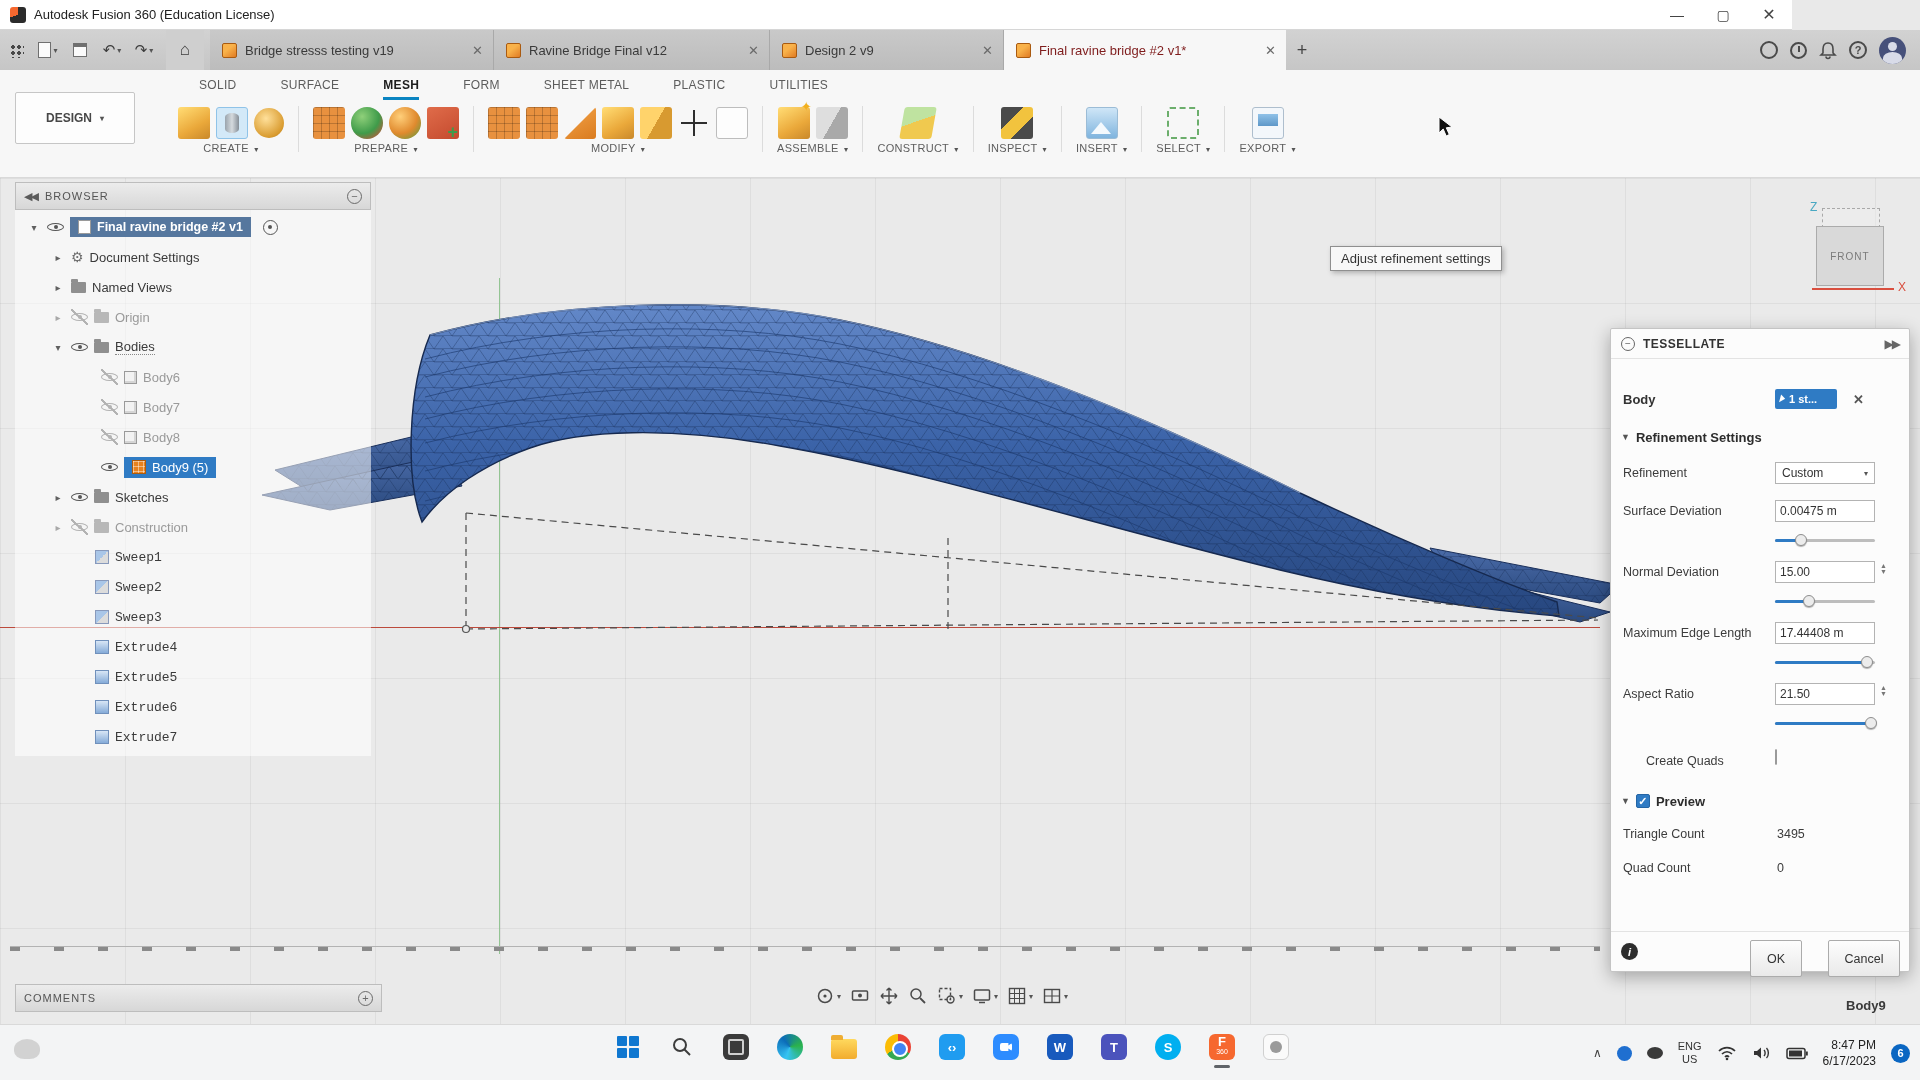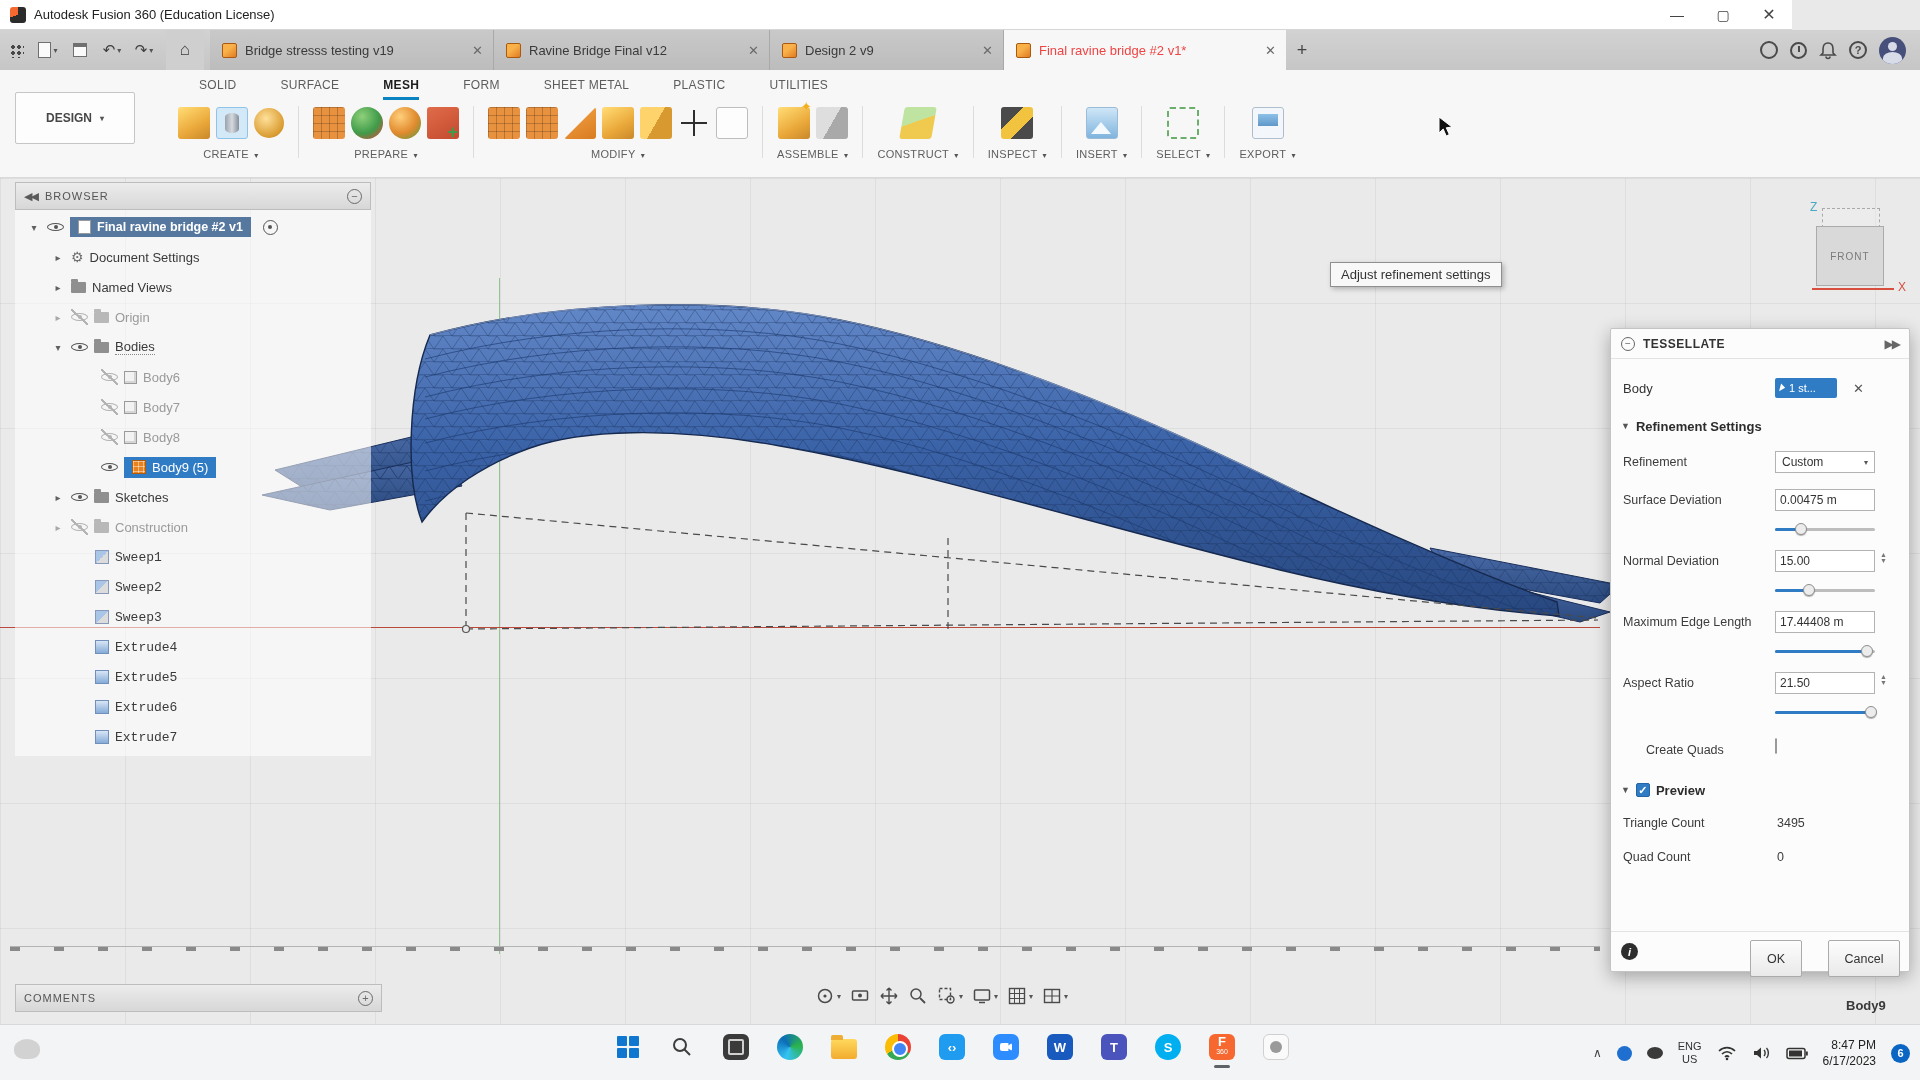--- a/index.html
+++ b/index.html
@@ -19,42 +19,42 @@
   .ab-ico { width:32px; height:40px; display:flex; align-items:center; justify-content:center; color:#3c3c3c; font-size:15px; position:relative; }
   .waffle { width:15px; height:15px; background-image:radial-gradient(#474747 1.6px, transparent 1.7px); background-size:6px 6px; background-position:1px 1px; }
   .page-ic { width:13px; height:16px; background:#fafafa; border:1px solid #6f6f6f; }
   .save-ic { width:14px; height:14px; background:#fafafa; border:1px solid #6f6f6f; border-top:4px solid #6f6f6f; }
   .caret { font-size:8px; color:#555; margin-left:2px; }
   .home-wrap { width:38px; height:40px; background:#cfcfcf; display:flex; align-items:center; justify-content:center; font-size:17px; color:#3c3c3c; margin:0 6px; }
   .doc-tab { height:40px; display:flex; align-items:center; gap:8px; padding:0 10px 0 12px; background:linear-gradient(#c9c9c9,#bcbcbc); border-right:1px solid #a9a9a9; flex:0 0 auto; }
   .doc-tab.active { background:#f7f7f7; border-right:none; }
   .cube-ic { width:15px; height:15px; background:linear-gradient(140deg,#f9b24a 40%,#e07b23 100%); border:1px solid #a95a10; border-radius:2px; }
   .doc-tab .dt-label { font-size:13px; color:#3a3a3a; white-space:nowrap; overflow:hidden; text-overflow:ellipsis; }
-  .doc-tab.active .dt-label { color:#ef4444; }
+  .doc-tab.active .dt-label { color:#7f1d1d; }
   .dt-close { margin-left:auto; color:#6a6a6a; font-size:13px; padding-left:8px; }
   .plus-tab { width:32px; height:40px; display:flex; align-items:center; justify-content:center; font-size:18px; color:#444; }
   .ab-right { margin-left:auto; display:flex; align-items:center; gap:12px; padding-right:14px; }
   .ring-ic { width:18px; height:18px; border:2px solid #4a4a4a; border-radius:50%; }
   .clock-ic { width:17px; height:17px; border:2px solid #4a4a4a; border-radius:50%; position:relative; }
   .clock-ic::after { content:""; position:absolute; left:6px; top:2px; width:2px; height:6px; background:#4a4a4a; }
   .help-ic { width:18px; height:18px; border:2px solid #4a4a4a; border-radius:50%; display:flex; align-items:center; justify-content:center; font-size:11px; font-weight:bold; color:#4a4a4a; }
   .avatar { width:27px; height:27px; border-radius:50%; background:#46507a; position:relative; overflow:hidden; }
   .avatar::before { content:""; position:absolute; left:9px; top:5px; width:9px; height:9px; border-radius:50%; background:#d8dbe8; }
   .avatar::after { content:""; position:absolute; left:4px; top:15px; width:19px; height:12px; border-radius:50% 50% 0 0; background:#d8dbe8; }
 
   
   .ribbon { position:absolute; left:0; top:70px; width:1920px; height:108px; background:#f7f7f7; border-bottom:1px solid #d9d9d9; }
   .design-btn { position:absolute; left:15px; top:22px; width:120px; height:52px; background:#fdfdfd; border:1px solid #c6c6c6; border-radius:2px; display:flex; align-items:center; justify-content:center; gap:6px; font-size:12px; font-weight:bold; color:#474747; }
   .ws-tabs { position:absolute; left:199px; top:8px; display:flex; gap:44px; }
   .ws-tab { font-size:12px; color:#5c5c5c; padding-bottom:5px; letter-spacing:.3px; }
   .ws-tab.active { color:#1d1d1d; font-weight:bold; border-bottom:3px solid #0a84c1; }
   .rgroups { position:absolute; left:170px; top:34px; display:flex; align-items:flex-start; }
   .rgroup { display:flex; flex-direction:column; align-items:center; padding:0 8px; }
   .ricons { display:flex; gap:6px; align-items:center; height:38px; }
-  .rlabel { margin-top:6px; font-size:11px; color:#5e5e5e; letter-spacing:.3px; }
+  .rlabel { font-size:11px; color:#5e5e5e; letter-spacing:.3px; }
   .rlabel .caret { font-size:8px; }
   .rsep { width:1px; align-self:stretch; background:#dcdcdc; margin:2px 6px; }
   .ric { width:32px; height:32px; border-radius:3px; flex:0 0 auto; }
   .ric-gold { background:linear-gradient(150deg,#ffd970 5%,#eaa83a 60%,#c9882a); }
   .ric-sel { background:#d3e9f8; border:1px solid #8fc3e8; display:flex; align-items:center; justify-content:center; }
   .ric-sel::after { content:""; width:14px; height:20px; background:linear-gradient(90deg,#9aa4ad,#d5dade,#868f98); border-radius:7px/4px; }
   .ric-disc { background:radial-gradient(circle at 40% 35%, #ffe09a, #d99b2f 70%, #a9741d); border-radius:50%; width:30px; height:30px; }
   .ric-gridtan { background:#e8913f; background-image:linear-gradient(#0003 1px,transparent 1px),linear-gradient(90deg,#0003 1px,transparent 1px); background-size:8px 8px; }
   .ric-sphere-rg { background:radial-gradient(circle at 35% 30%, #8fd07a, #3f9b4a 55%, #c9523a 90%); border-radius:50%; }
   .ric-sphere-og { background:radial-gradient(circle at 35% 30%, #ffcf7a, #e08a2e 55%, #5f9b3f 95%); border-radius:50%; }
@@ -80,21 +80,21 @@
 
   
   .canvas { position:absolute; left:0; top:178px; width:1920px; height:846px; background:#eaeaea;
     background-image:linear-gradient(rgba(0,0,0,.05) 1px, transparent 1px),linear-gradient(90deg, rgba(0,0,0,.05) 1px, transparent 1px);
     background-size:125px 125px; overflow:hidden; }
   .green-line { position:absolute; left:499px; top:100px; width:1px; height:676px; background:#93c493; }
   .red-line { position:absolute; left:0; top:449px; width:1600px; height:1px; background:#bc4a3c; }
   .ruler { position:absolute; left:10px; top:768px; width:1590px; height:5px; border-top:1px solid #b3b3b3; background:repeating-linear-gradient(90deg,#8a8a8a 0 10px, transparent 10px 44px); }
   .mesh-svg { position:absolute; left:200px; top:80px; }
 
-  .tooltip { position:absolute; left:1330px; top:84px; background:#f8f8f8; border:1px solid #8f8f8f; box-shadow:2px 2px 5px rgba(0,0,0,.25); padding:4px 10px; font-size:13px; color:#333; white-space:nowrap; }
+  .tooltip { position:absolute; left:1330px; top:68px; background:#f8f8f8; border:1px solid #8f8f8f; box-shadow:2px 2px 5px rgba(0,0,0,.25); padding:4px 10px; font-size:13px; color:#333; white-space:nowrap; }
 
   .viewcube { position:absolute; left:1800px; top:22px; width:115px; height:105px; }
   .vc-z { position:absolute; left:10px; top:0; color:#49a8c2; font-size:12px; }
   .vc-ghost { position:absolute; left:22px; top:8px; width:58px; height:20px; border:1px dashed #a9a9a9; background:rgba(240,240,240,.4); }
   .vc-face { position:absolute; left:16px; top:26px; width:68px; height:60px; background:#d9d9d9; border:1px solid #ababab; display:flex; align-items:center; justify-content:center; font-size:10px; letter-spacing:1px; color:#7a7a7a; }
   .vc-xaxis { position:absolute; left:12px; top:88px; width:82px; height:2px; background:#d94f3f; }
   .vc-x { position:absolute; left:98px; top:80px; color:#d94f3f; font-size:12px; }
 
   
   .browser { position:absolute; left:15px; top:4px; width:356px; }
@@ -141,21 +141,21 @@
   .nav-ic svg { display:block; }
   .nav-caret { font-size:8px; color:#555; }
   .body-tag { position:absolute; left:1846px; top:820px; font-size:13px; font-weight:bold; color:#3a3a3a; }
 
   
   .dialog { position:absolute; left:1610px; top:150px; width:300px; height:644px; background:#fcfcfc; border:1px solid #c4c4c4; border-radius:2px; box-shadow:0 5px 18px rgba(0,0,0,.3); }
   .dlg-hdr { height:30px; border-bottom:1px solid #e3e3e3; display:flex; align-items:center; padding:0 10px; gap:8px; }
   .dlg-collapse { width:14px; height:14px; border:1.4px solid #666; border-radius:50%; display:flex; align-items:center; justify-content:center; color:#666; font-size:10px; line-height:0; }
   .dlg-title { font-size:12px; font-weight:bold; letter-spacing:.5px; color:#333; }
   .dlg-ff { margin-left:auto; color:#666; font-size:12px; letter-spacing:-2px; }
-  .dlg-bodyrow { position:relative; height:26px; margin-top:16px; padding:0 12px; display:flex; align-items:center; }
+  .dlg-bodyrow { position:relative; height:26px; margin-top:27px; padding:0 12px; display:flex; align-items:center;font-weight:bold; }
   .dlg-bodyrow .chip { position:absolute; left:164px; width:62px; height:20px; background:#2f7bc4; border-radius:2px; color:#fff; font-size:11px; display:flex; align-items:center; gap:4px; padding:0 5px; }
   .chip-cursor { width:0; height:0; border-left:5px solid #fff; border-top:3px solid transparent; border-bottom:5px solid transparent; transform:rotate(15deg); }
   .dlg-bodyrow .xbtn { position:absolute; left:242px; color:#555; font-size:13px; }
   .sec-hdr { margin-top:14px; padding:0 10px; display:flex; align-items:center; gap:6px; font-size:13px; font-weight:bold; color:#2c2c2c; height:22px; }
   .tri { font-size:9px; color:#555; }
   .frow { position:relative; height:26px; margin-top:12px; padding-left:12px; display:flex; align-items:center; font-size:12.5px; color:#3c3c3c; }
   .ctrl { position:absolute; left:164px; width:100px; height:22px; }
   .selbox { border:1px solid #b3b3b3; background:#fff; height:22px; display:flex; align-items:center; padding:0 6px; font-size:12px; color:#333; }
   .selbox .caret { margin-left:auto; }
   .tin { width:100px; height:22px; border:1px solid #b3b3b3; background:#fff; font-family:"Liberation Sans",sans-serif; font-size:12px; color:#333; padding:0 4px; }

